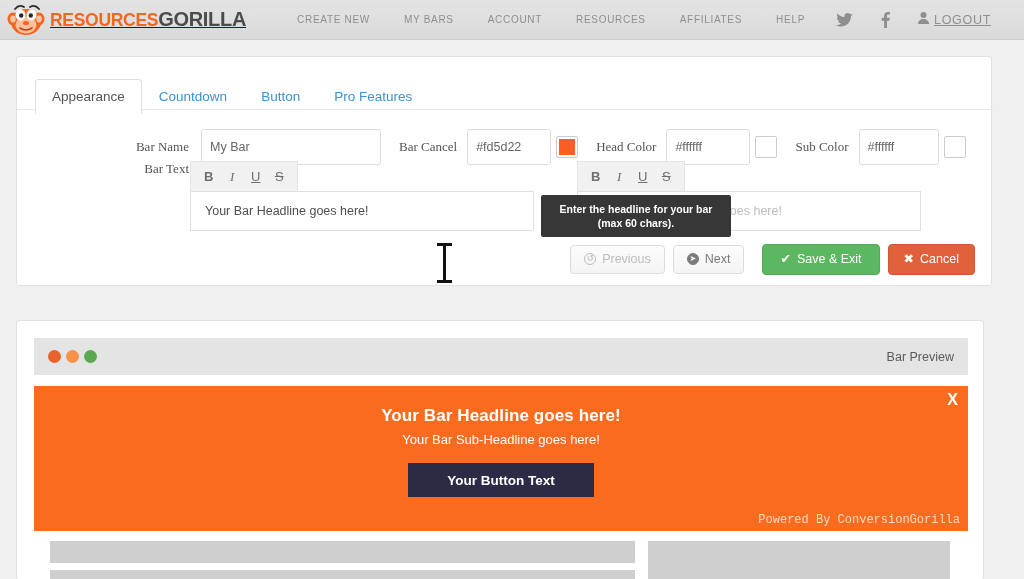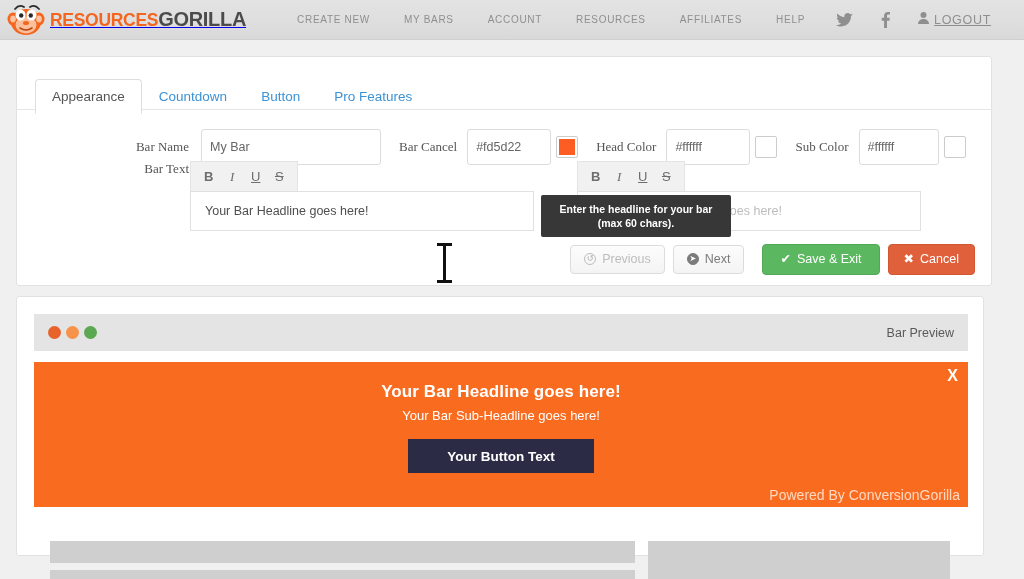--- a/index.html
+++ b/index.html
@@ -33,21 +33,21 @@
   .navicon{ padding:0 14px; color:#8f8f8f; display:flex; align-items:center;}
   .navicon svg{ display:block; }
   .logout{ display:flex; align-items:center; gap:5px; padding:0 14px; color:#8f8f8f; font-size:12.5px; letter-spacing:.7px;}
 
   
   .card{
     position:absolute; background:#fff;
     border:1px solid #e2e2e2; border-radius:3px;
   }
   #editor-card{ left:16px; top:56px; width:976px; height:230px; }
-  #preview-card{ left:16px; top:296px; width:968px; height:260px; }
+  #preview-card{ left:16px; top:320px; width:968px; height:260px; }
 
   
   .tabs{ position:absolute; left:18px; top:22px; display:flex; align-items:flex-end; }
   .tab{
     font-size:13.5px; padding:9px 16px; color:#3c92d4;
     border:1px solid transparent; border-radius:4px 4px 0 0;
     cursor:pointer; white-space:nowrap;
   }
   .tab.active{
     color:#555; background:#fff;
@@ -139,21 +139,21 @@
   .bp-btn{
     margin:16px auto 0; width:186px; height:34px; background:#2b2b46;
     display:flex; align-items:center; justify-content:center;
     font-size:13.5px; font-weight:bold; color:#fff; cursor:pointer;
   }
   .bp-close{
     position:absolute; right:10px; top:6px; font-size:16px; font-weight:bold;
     color:#fff; cursor:pointer; line-height:1;
   }
   .bp-powered{
-    position:absolute; right:8px; bottom:4px; font-size:14px; color:#ffd8c2;
+    position:absolute; right:8px; bottom:4px; font-size:12px; color:#ffd8c2;font-family:Liberation Mono, monospace;
   }
 
   
   .ph{ position:absolute; background:#cfcfcf; }
 </style>
 </head>
 <body>
 
 <div class="topnav">
 

